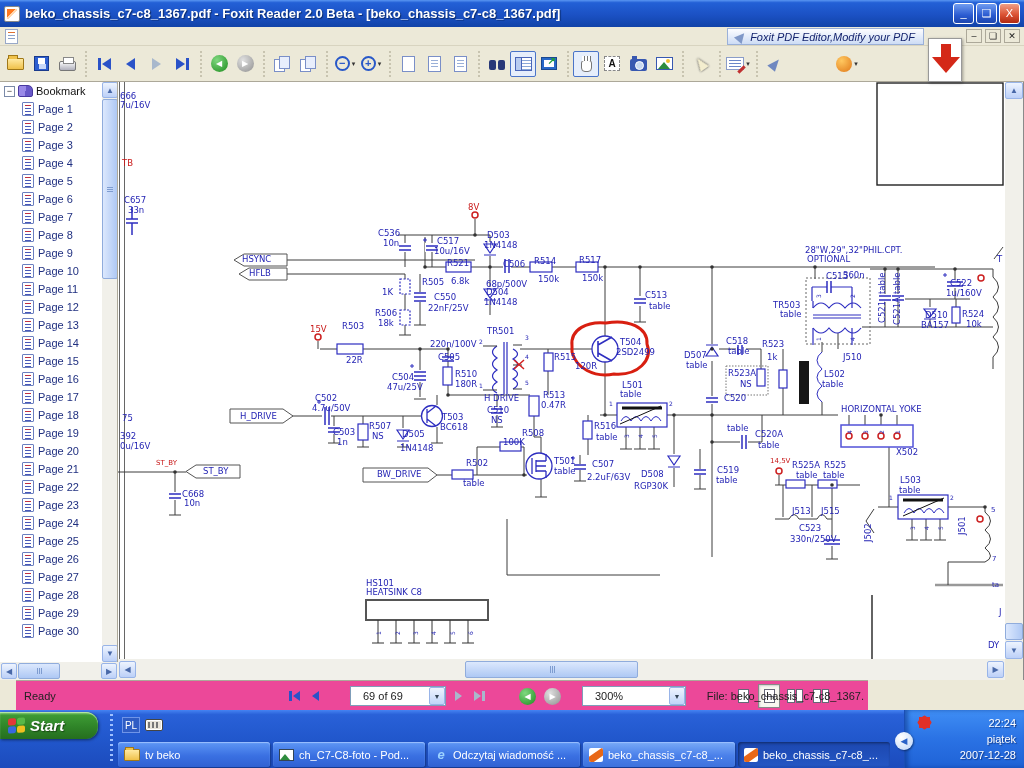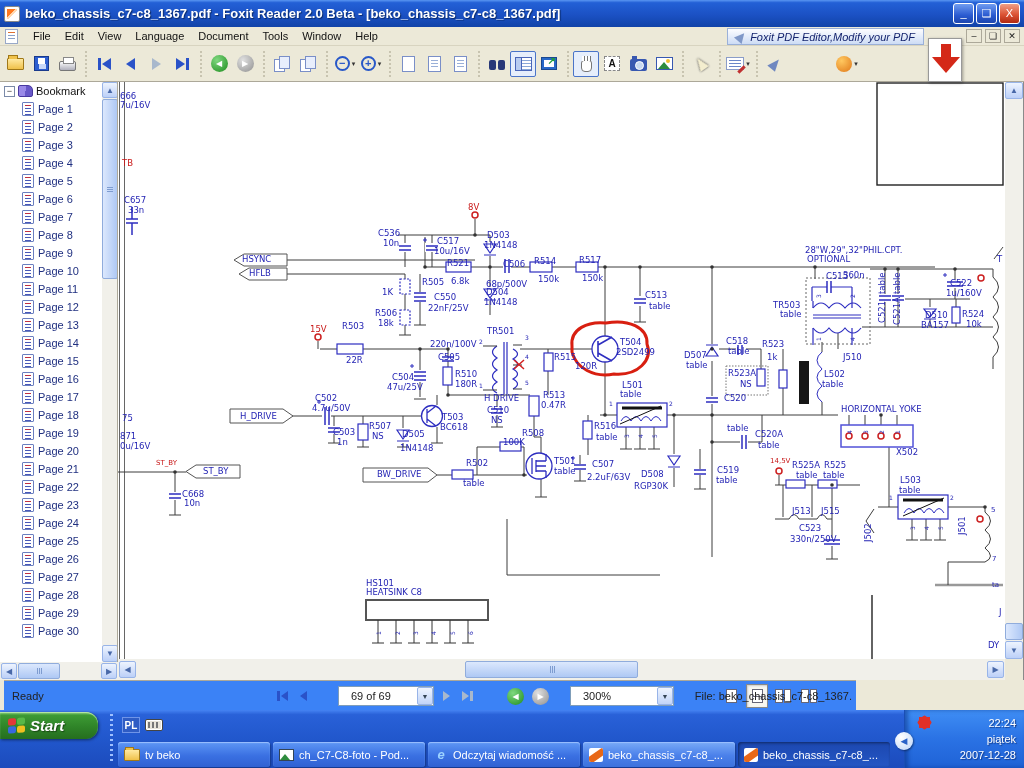--- a/index.html
+++ b/index.html
@@ -111,21 +111,21 @@
 
   .doc-area{position:absolute;left:118px;top:0;right:0;height:598px;background:#8a8a8a}
   .canvas{position:absolute;left:0;top:0;width:887px;height:577px;background:#fff;overflow:hidden}
   .schem{position:absolute;left:0;top:0}
   .labels{position:absolute;left:0;top:0;width:887px;height:577px}
   .slab{position:absolute;font-family:"DejaVu Sans",sans-serif;font-size:8.5px;line-height:9.5px;color:#2424b4;white-space:pre}
   .slab.r{color:#c81616}
   .slab.rot{transform:rotate(-90deg);transform-origin:0 0}
 
   
-  .statusbar{position:absolute;left:4px;top:680px;width:852px;height:30px;background:#3b82f6;border-top:1px solid #aca899;font-size:11px;color:#222}
+  .statusbar{position:absolute;left:16px;top:680px;width:852px;height:30px;background:#ec4899;border-top:1px solid #aca899;font-size:11px;color:#222}
   .sb-item{position:absolute;top:0;height:30px;display:flex;align-items:center}
   .sb-select{background:#fff;border:1px solid #7f9db9;height:20px;display:flex;align-items:center;padding-left:12px}
   .dd-btn{width:16px;height:18px;background:linear-gradient(#eef4fe,#c0d4f8);border:1px solid #98b4e8;border-radius:2px;margin-left:6px;
     color:#345;font-size:7px;display:flex;align-items:center;justify-content:center}
   .mini-page{width:11px;height:14px;background:#fff;border:1px solid #667;position:relative}
   .mini-page.split::before{content:"";position:absolute;left:0;right:0;top:6px;height:1px;background:#667}
   .mini-two{width:16px;height:14px;display:flex;gap:1px}
   .mini-two span{flex:1;background:#fff;border:1px solid #667}
   .layout-btn{width:22px;height:24px;display:flex;align-items:center;justify-content:center;border:1px solid transparent}
   .layout-btn.sel{border-color:#888;background:#f8f7f0;box-shadow:inset 1px 1px 2px #ccc}
@@ -134,21 +134,21 @@
   .taskbar{position:absolute;left:0;top:710px;width:1024px;height:58px;background:linear-gradient(180deg,#4583f2 0%,#2961d8 8%,#2157cc 50%,#1c4bbc 100%)}
   .start{position:absolute;left:0;top:2px;width:98px;height:27px;border-radius:0 12px 12px 0;
     background:linear-gradient(180deg,#8ed07e 0%,#3d9a34 12%,#2f8428 55%,#256e1e 100%);
     box-shadow:1px 1px 3px rgba(0,0,0,.5), inset 0 1px 1px #b8e8a8;
     display:flex;align-items:center;gap:5px;padding-left:8px;color:#fff;font-size:15px;font-weight:bold;font-style:italic;text-shadow:1px 1px 1px #1a4a14}
   .xpflag{width:17px;height:15px;display:grid;grid-template-columns:1fr 1fr;grid-template-rows:1fr 1fr;gap:1px;transform:skewY(-5deg)}
   .xpflag span{border-radius:2px}
   .xpflag .f1{background:#e23838}.xpflag .f2{background:#58b848}.xpflag .f3{background:#3868e0}.xpflag .f4{background:#f0c020}
   .qgrip{position:absolute;left:110px;top:4px;bottom:4px;width:3px;
     background:repeating-linear-gradient(180deg,#9ec0ff 0 2px,transparent 2px 5px)}
-  .pl-badge{position:absolute;left:122px;top:7px;width:18px;height:16px;background:#2f5cc4;color:#fff;font-size:10px;font-weight:bold;
+  .pl-badge{position:absolute;left:122px;top:7px;width:18px;height:16px;background:#2f5cc4;color:#fff;font-size:10px;font-weight:normal;
     display:flex;align-items:center;justify-content:center;border:1px solid #6f94e8}
   .kb-icon{position:absolute;left:145px;top:9px;width:18px;height:12px;background:#e8e4da;border:1px solid #444;border-radius:2px;
     box-shadow:inset 0 0 0 1px #fff}
   .kb-icon::before{content:"";position:absolute;left:2px;top:2px;right:2px;bottom:2px;
     background:repeating-linear-gradient(90deg,#777 0 2px,transparent 2px 4px)}
   .taskbtns{position:absolute;left:118px;top:32px;right:126px;height:25px;display:flex;gap:3px}
   .task-btn{flex:1;max-width:152px;display:flex;align-items:center;gap:5px;padding:0 6px;border-radius:3px;color:#fff;font-size:11px;
     background:linear-gradient(180deg,#5e97f5,#3a70e2 55%,#3061d2);box-shadow:inset 0 1px 1px #9cc0ff, 1px 1px 2px rgba(0,0,0,.3);white-space:nowrap;overflow:hidden}
   .task-btn.light{background:linear-gradient(180deg,#79aaf7,#4a80ea 55%,#3d72dd)}
   .task-btn.active{background:linear-gradient(180deg,#1c48b0,#2456c4);box-shadow:inset 1px 1px 3px rgba(0,0,0,.45)}
@@ -178,30 +178,20 @@
     <span class="title-text">beko_chassis_c7-c8_1367.pdf - Foxit Reader 2.0 Beta - [beko_chassis_c7-c8_1367.pdf]</span>
     <span class="win-btns">
       <span class="wbtn">_</span>
       <span class="wbtn">❏</span>
       <span class="wbtn close">X</span>
     </span>
   </div>
 
   <div class="menubar">
     <span class="doc-icon"></span>
-    <span id="menu-items" style="display:flex">
-        <span class="menu-item">File</span>
-        <span class="menu-item">Edit</span>
-        <span class="menu-item">View</span>
-        <span class="menu-item">Language</span>
-        <span class="menu-item">Document</span>
-        <span class="menu-item">Tools</span>
-        <span class="menu-item">Window</span>
-        <span class="menu-item">Help</span>
-      </span>
     <span class="ad-banner">
       <span class="ad-cursor"></span>
       <span>Foxit PDF Editor,Modify your PDF</span>
     </span>
     <span class="mdi-btns">
       <span class="mdibtn">–</span>
       <span class="mdibtn">❏</span>
       <span class="mdibtn">✕</span>
     </span>
   </div>
@@ -616,21 +606,21 @@
           <path d="M514 363L524 372 M514 372L524 363" stroke="#d42020" stroke-width="1.5" fill="none"></path>
           <path d="M572 349C570 332 588 324 606 326C628 322 648 330 647 347C653 363 638 379 614 377C594 381 576 371 572 355Z" stroke="#d81f10" stroke-width="3" fill="none" stroke-linejoin="round"></path>
         </svg>
         <div class="labels" id="labels">
             <div class="slab" style="left: 2px; top: 10px;">666</div>
             <div class="slab" style="left: 2px; top: 19px;">7u/16V</div>
             <div class="slab r" style="left: 4px; top: 77px;">TB</div>
             <div class="slab" style="left: 6px; top: 114px;">C657</div>
             <div class="slab" style="left: 10px; top: 124px;">33n</div>
             <div class="slab" style="left: 4px; top: 332px;">75</div>
-            <div class="slab" style="left: 2px; top: 350px;">871</div>
+            <div class="slab" style="left: 2px; top: 350px;">392</div>
             <div class="slab" style="left: 2px; top: 360px;">0u/16V</div>
             <div class="slab" style="left: 124px; top: 173px;">HSYNC</div>
             <div class="slab" style="left: 131px; top: 187px;">HFLB</div>
             <div class="slab" style="left: 260px; top: 147px;">C536</div>
             <div class="slab" style="left: 265px; top: 157px;">10n</div>
             <div class="slab r" style="left: 350px; top: 121px;">8V</div>
             <div class="slab" style="left: 319px; top: 155px;">C517</div>
             <div class="slab" style="left: 316px; top: 165px;">10u/16V</div>
             <div class="slab" style="left: 369px; top: 149px;">D503</div>
             <div class="slab" style="left: 366px; top: 159px;">1N4148</div>

